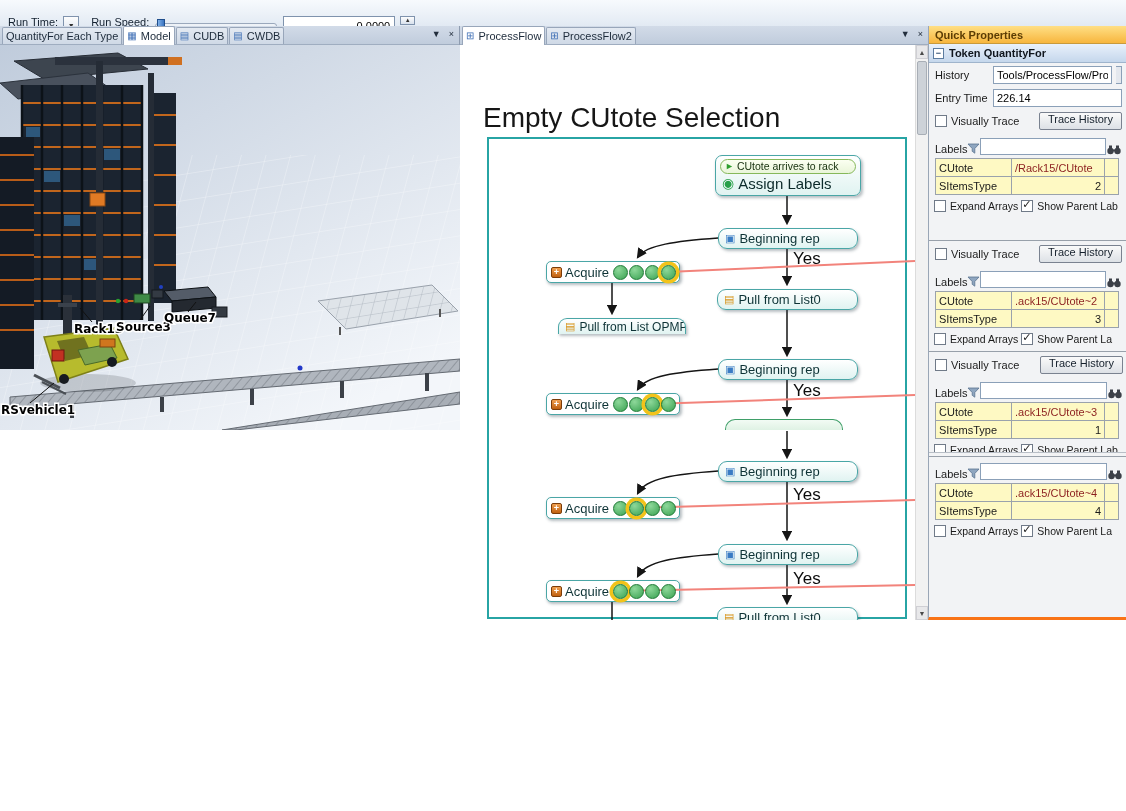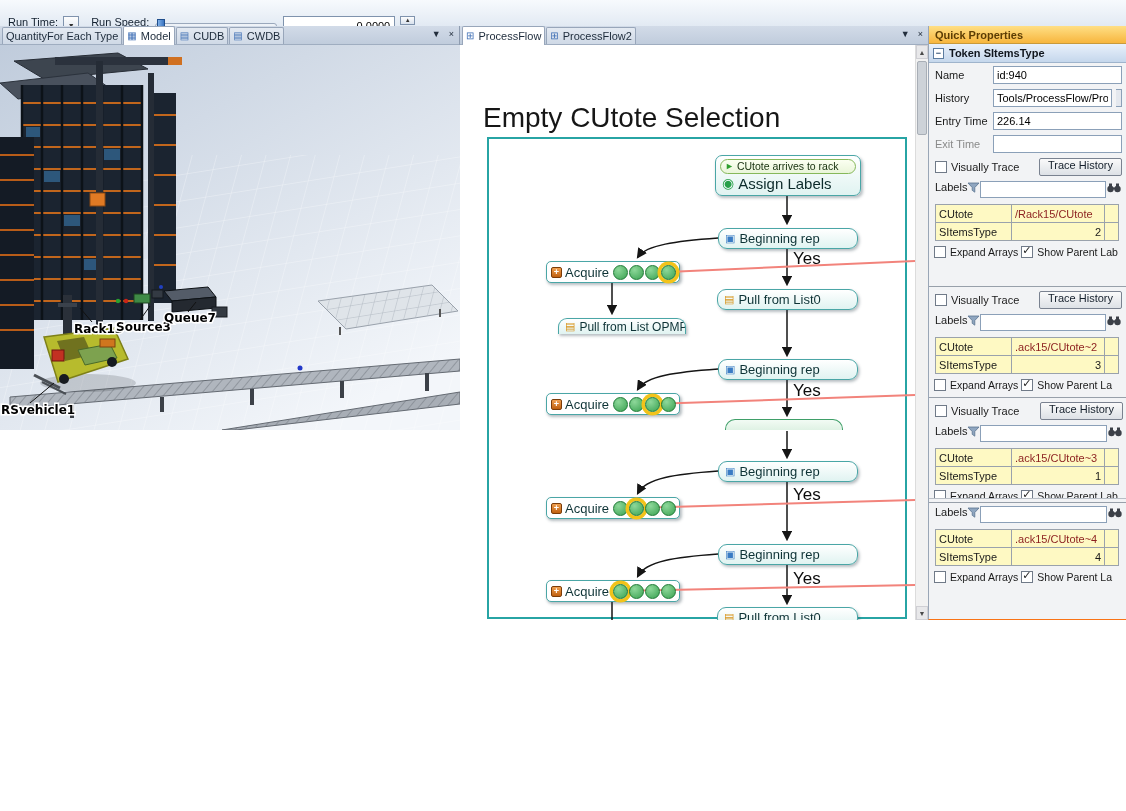--- a/index.html
+++ b/index.html
@@ -16,21 +16,21 @@
   .slider{position:relative;width:122px;height:19px;display:flex;align-items:center}
   .slider .track{width:100%;height:6px;border:1px solid #9aa8bc;background:#eef2f7;border-radius:3px}
   .slider .thumb{position:absolute;left:2px;top:3px;width:8px;height:13px;background:linear-gradient(90deg,#7fb0e8,#3a74c0);border:1px solid #1f4e8c}
   #run-speed-input{width:112px;text-align:right}
   .spin{display:flex;flex-direction:column;margin-left:-1px;gap:1px}
   .spin .sp-btn{width:15px;height:9px;font-size:6px;line-height:7px;border:1px solid #7f93ad;background:linear-gradient(#fdfdfd,#d8e1ed);text-align:center;color:#333}
 
   
   .left-panel{position:absolute;left:0;top:26px;width:460px;height:404px;border-right:1px solid #8e9cb0;border-bottom:1px solid #9fadc0;background:#cdd7e4}
   .center-panel{position:absolute;left:460px;top:26px;width:468px;height:594px;background:#fff;border-bottom:1px solid #c2ccd6}
-  .right-panel{position:absolute;left:928px;top:26px;width:198px;height:594px;background:#f2f3f5;border-left:1px solid #9aa6b6;border-bottom:1px solid #f97316;overflow:hidden}
+  .right-panel{position:absolute;left:928px;top:26px;width:198px;height:594px;background:#f2f3f5;border-left:1px solid #9aa6b6;border-bottom:3px solid #f97316;overflow:hidden}
 
   
   .tab-bar{height:19px;background:linear-gradient(#d2dbe8,#c0ccdc);display:flex;align-items:flex-end;padding-left:2px;border-bottom:1px solid #9fadc0;position:relative}
   .tab{height:17px;display:flex;align-items:center;gap:4px;padding:0 3px;border:1px solid #98a6ba;border-bottom:none;background:linear-gradient(#e4eaf2,#cfd9e6);margin-right:1px;border-radius:2px 2px 0 0;white-space:nowrap;color:#1c2a3a}
   .tab.active{background:#fff;height:19px;margin-bottom:-1px}
   .ticon{font-size:10px;color:#3f6fb5;line-height:1}
   .tab-ctrl{position:absolute;right:5px;top:4px;display:flex;gap:8px;align-items:center}
   .tab-ctrl .tc{font-size:9px;color:#222e3c;line-height:1}
 
   
@@ -80,21 +80,21 @@
   .fr{display:flex;align-items:center;padding:0 4px 0 6px;gap:4px;height:23px}
   .fr .lab{width:54px;flex:0 0 54px}
   .fr .lab.dis{color:#8a8a8a}
   .fr input{flex:1;height:18px;border:1px solid #8ba0b8;background:#fff;padding:0 3px;font:inherit;min-width:0}
   .mini-btn{flex:0 0 6px;height:18px;border:1px solid #8ba0b8;border-left:none;background:#e4e8ee}
   .trace-row{display:flex;align-items:center;justify-content:space-between;padding:2px 4px 2px 6px;height:24px}
   .cbx{display:flex;align-items:center;gap:4px;white-space:nowrap}
   .cb{width:12px;height:12px;border:1px solid #707a88;background:#fff;position:relative;flex:0 0 12px}
   .cb.on::after{content:"✓";position:absolute;left:0;top:-3px;font-size:11px;color:#1a1a1a}
   .btn{height:18px;border:1px solid #7a8290;background:linear-gradient(#fafafa,#dde1e6);padding:0 8px;font:inherit;border-radius:2px;color:#15202c}
-  .labels-row{display:flex;align-items:flex-start;gap:0;padding:2px 4px 2px 6px;height:24px}
+  .labels-row{display:flex;align-items:flex-end;gap:0;padding:2px 4px 2px 6px;height:24px}
   .labels-row input{flex:1;height:17px;border:1px solid #8ba0b8;min-width:0;font:inherit;padding:0 3px;background:#fff}
   .kv{border-collapse:collapse;margin:1px 4px 2px 6px;width:184px;table-layout:fixed}
   .kv td{border:1px solid #9aa2ac;height:18px;padding:1px 3px;overflow:hidden;white-space:nowrap;background:#fef9c3;font-size:11px}
   .kv .k{width:76px}
   .kv .vpath{color:#8c1f1f}
   .kv .vnum{text-align:right}
   .kv .sp{width:14px}
   .cbs-row{display:flex;align-items:center;gap:3px;padding:2px 2px 2px 5px;height:18px;font-size:10.5px}
   .tp-sub{border-top:1px solid #98a0aa;margin-top:3px;padding-top:1px;background:#f2f3f5}
   .tp-sub.shift{margin-left:-3px;width:201px;border-left:1px solid #98a0aa;position:relative;z-index:3;padding-left:2px}
@@ -448,38 +448,30 @@
         </div>
     </div>
   </div>
 
   <div class="right-panel">
     <div class="qp-header">Quick Properties</div>
 
     <div>
       <div class="tp-header">
         <span class="collapse-box">−</span>
-        <span>Token SItemsType</span>
-      </div>
-      <div class="fr">
-        <span class="lab">Name</span>
-        <input value="id:940" style="">
+        <span>Token QuantityFor</span>
       </div>
       <div class="fr">
         <span class="lab">History</span>
         <input value="Tools/ProcessFlow/Proc" style="">
         <span class="mini-btn"></span>
       </div>
       <div class="fr">
         <span class="lab">Entry Time</span>
         <input value="226.14" style="">
-      </div>
-      <div class="fr">
-        <span class="lab dis">Exit Time</span>
-        <input value="" style="">
       </div>
       <div class="trace-row">
         <span class="cbx">
             <span class="cb"></span>
             <span>Visually Trace</span>
           </span>
         <span class="btn">Trace History</span>
       </div>
       <div class="labels-row">
         <span>Labels</span>

